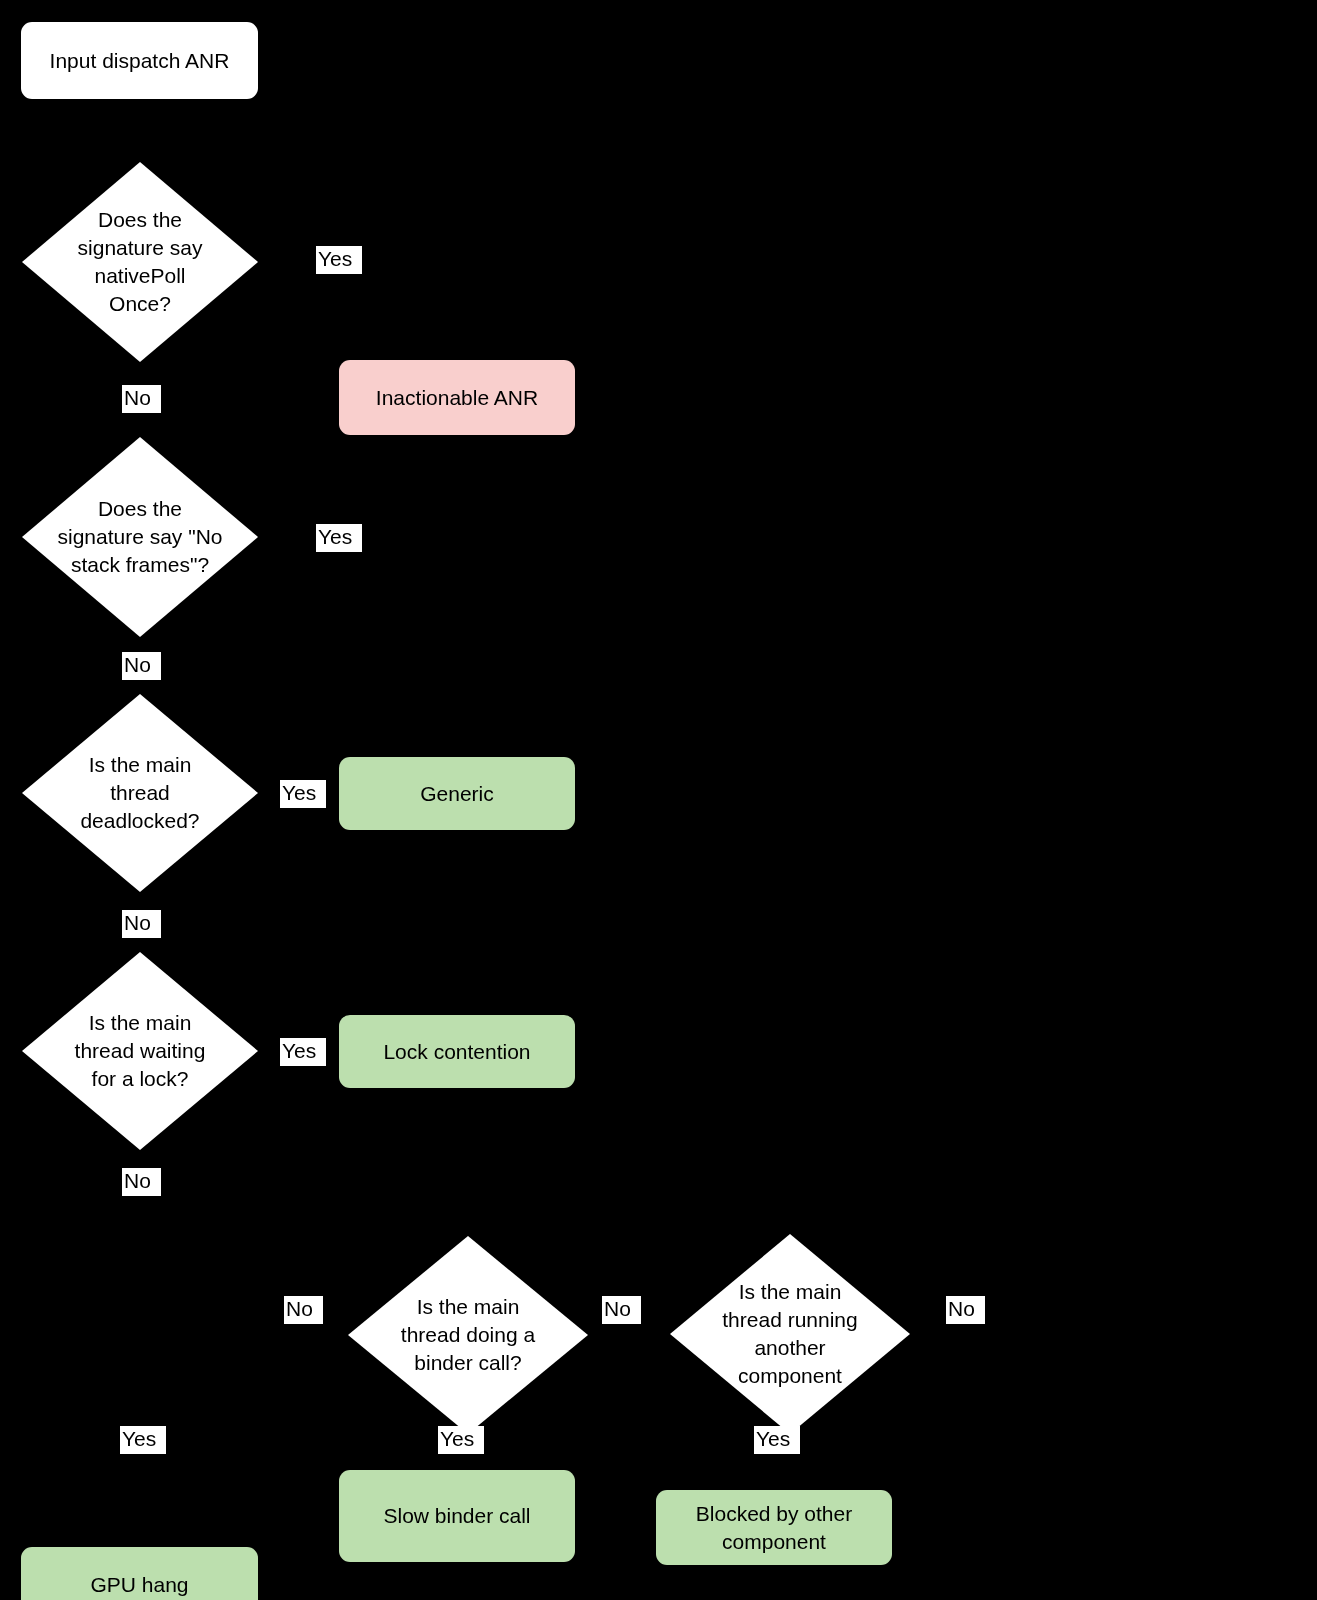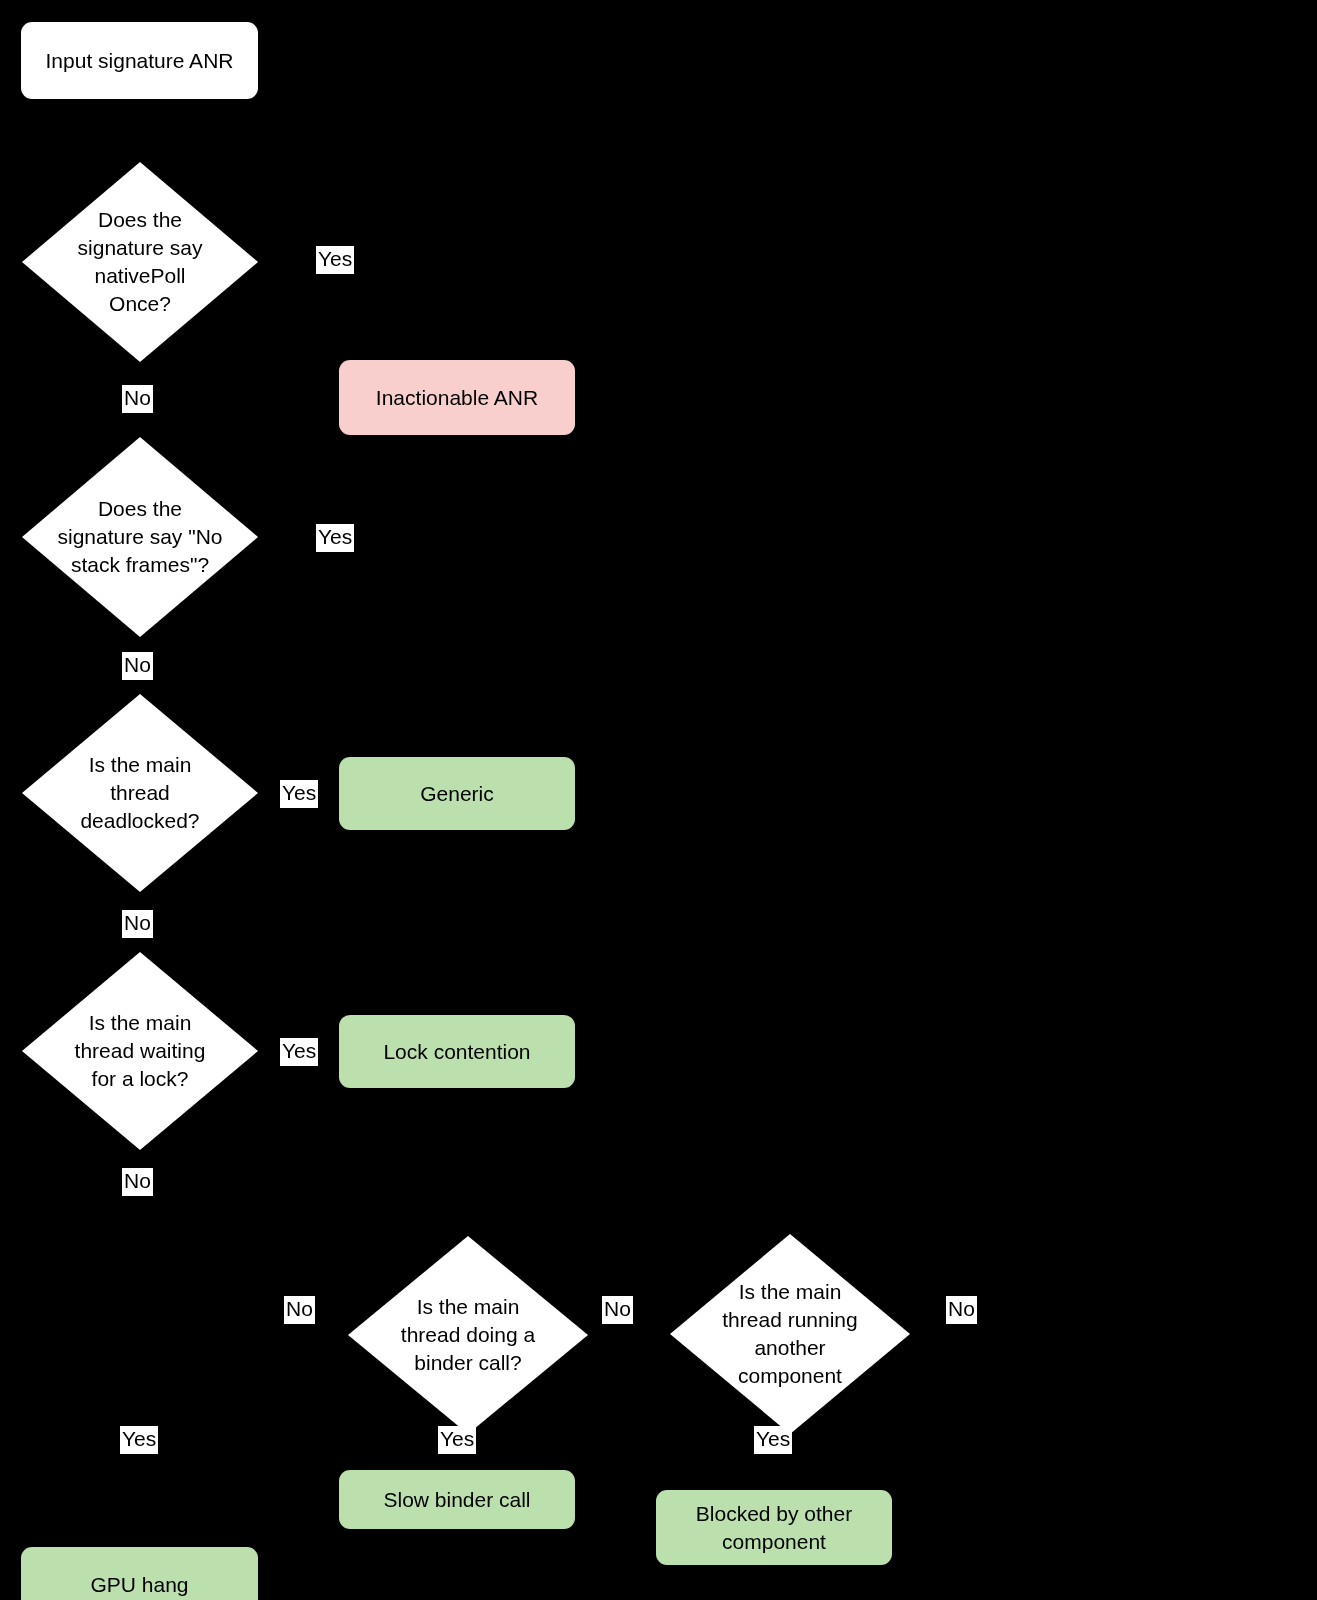--- a/index.html
+++ b/index.html
@@ -62,21 +62,21 @@
     width: 66%;
   }
 
   
   .edge-label {
     position: absolute;
     background: #ffffff;
     color: #000000;
     font-size: 21px;
     line-height: 1.18;
-    padding: 1px 2px 2px 2px;
+    padding: 1px 10px 2px 2px;
     white-space: nowrap;
   }
 
   
   .link {
     position: absolute;
     background: #000000;
   }
   .arrow-down {
     position: absolute;
@@ -139,21 +139,21 @@
   <div class="link" style="left:456px; top:1408px; width:2px; height:82px;"></div>
   <div class="arrow-down" style="left:450px; top:1490px;"></div>
 
   <div class="link" style="left:910px; top:1332px; width:145px; height:2px;"></div>
   <div class="arrow-right" style="left:1044px; top:1326px;"></div>
 
   <div class="link" style="left:772px; top:1408px; width:2px; height:82px;"></div>
   <div class="arrow-down" style="left:766px; top:1490px;"></div>
 
   <div class="node rect white" style="left:21px; top:22px; width:237px; height:77px;">
-    <span>Input signature ANR</span>
+    <span>Input dispatch ANR</span>
   </div>
 
   <div class="node diamond" style="left:22px; top:162px; width:236px; height:200px;">
     <div class="shape"></div>
     <div class="dtext">Does the
 signature say
 nativePoll
 Once?</div>
   </div>
 
@@ -232,21 +232,21 @@
 
   <div class="edge-label" style="left:946px; top:1296px;"><span>No</span></div>
 
   <div class="edge-label" style="left:754px; top:1426px;"><span>Yes</span></div>
 
 
   <div class="node rect green" style="left:21px; top:1547px; width:237px; height:75px;">
     <span>GPU hang</span>
   </div>
 
-  <div class="node rect green" style="left:339px; top:1470px; width:236px; height:59px;">
+  <div class="node rect green" style="left:339px; top:1470px; width:236px; height:92px;">
     <span>Slow binder call</span>
   </div>
 
   <div class="node rect green" style="left:656px; top:1470px; width:236px; height:75px;margin-top:20px;">
     <span>Blocked by other
 component</span>
   </div>
 
 </div>
 

